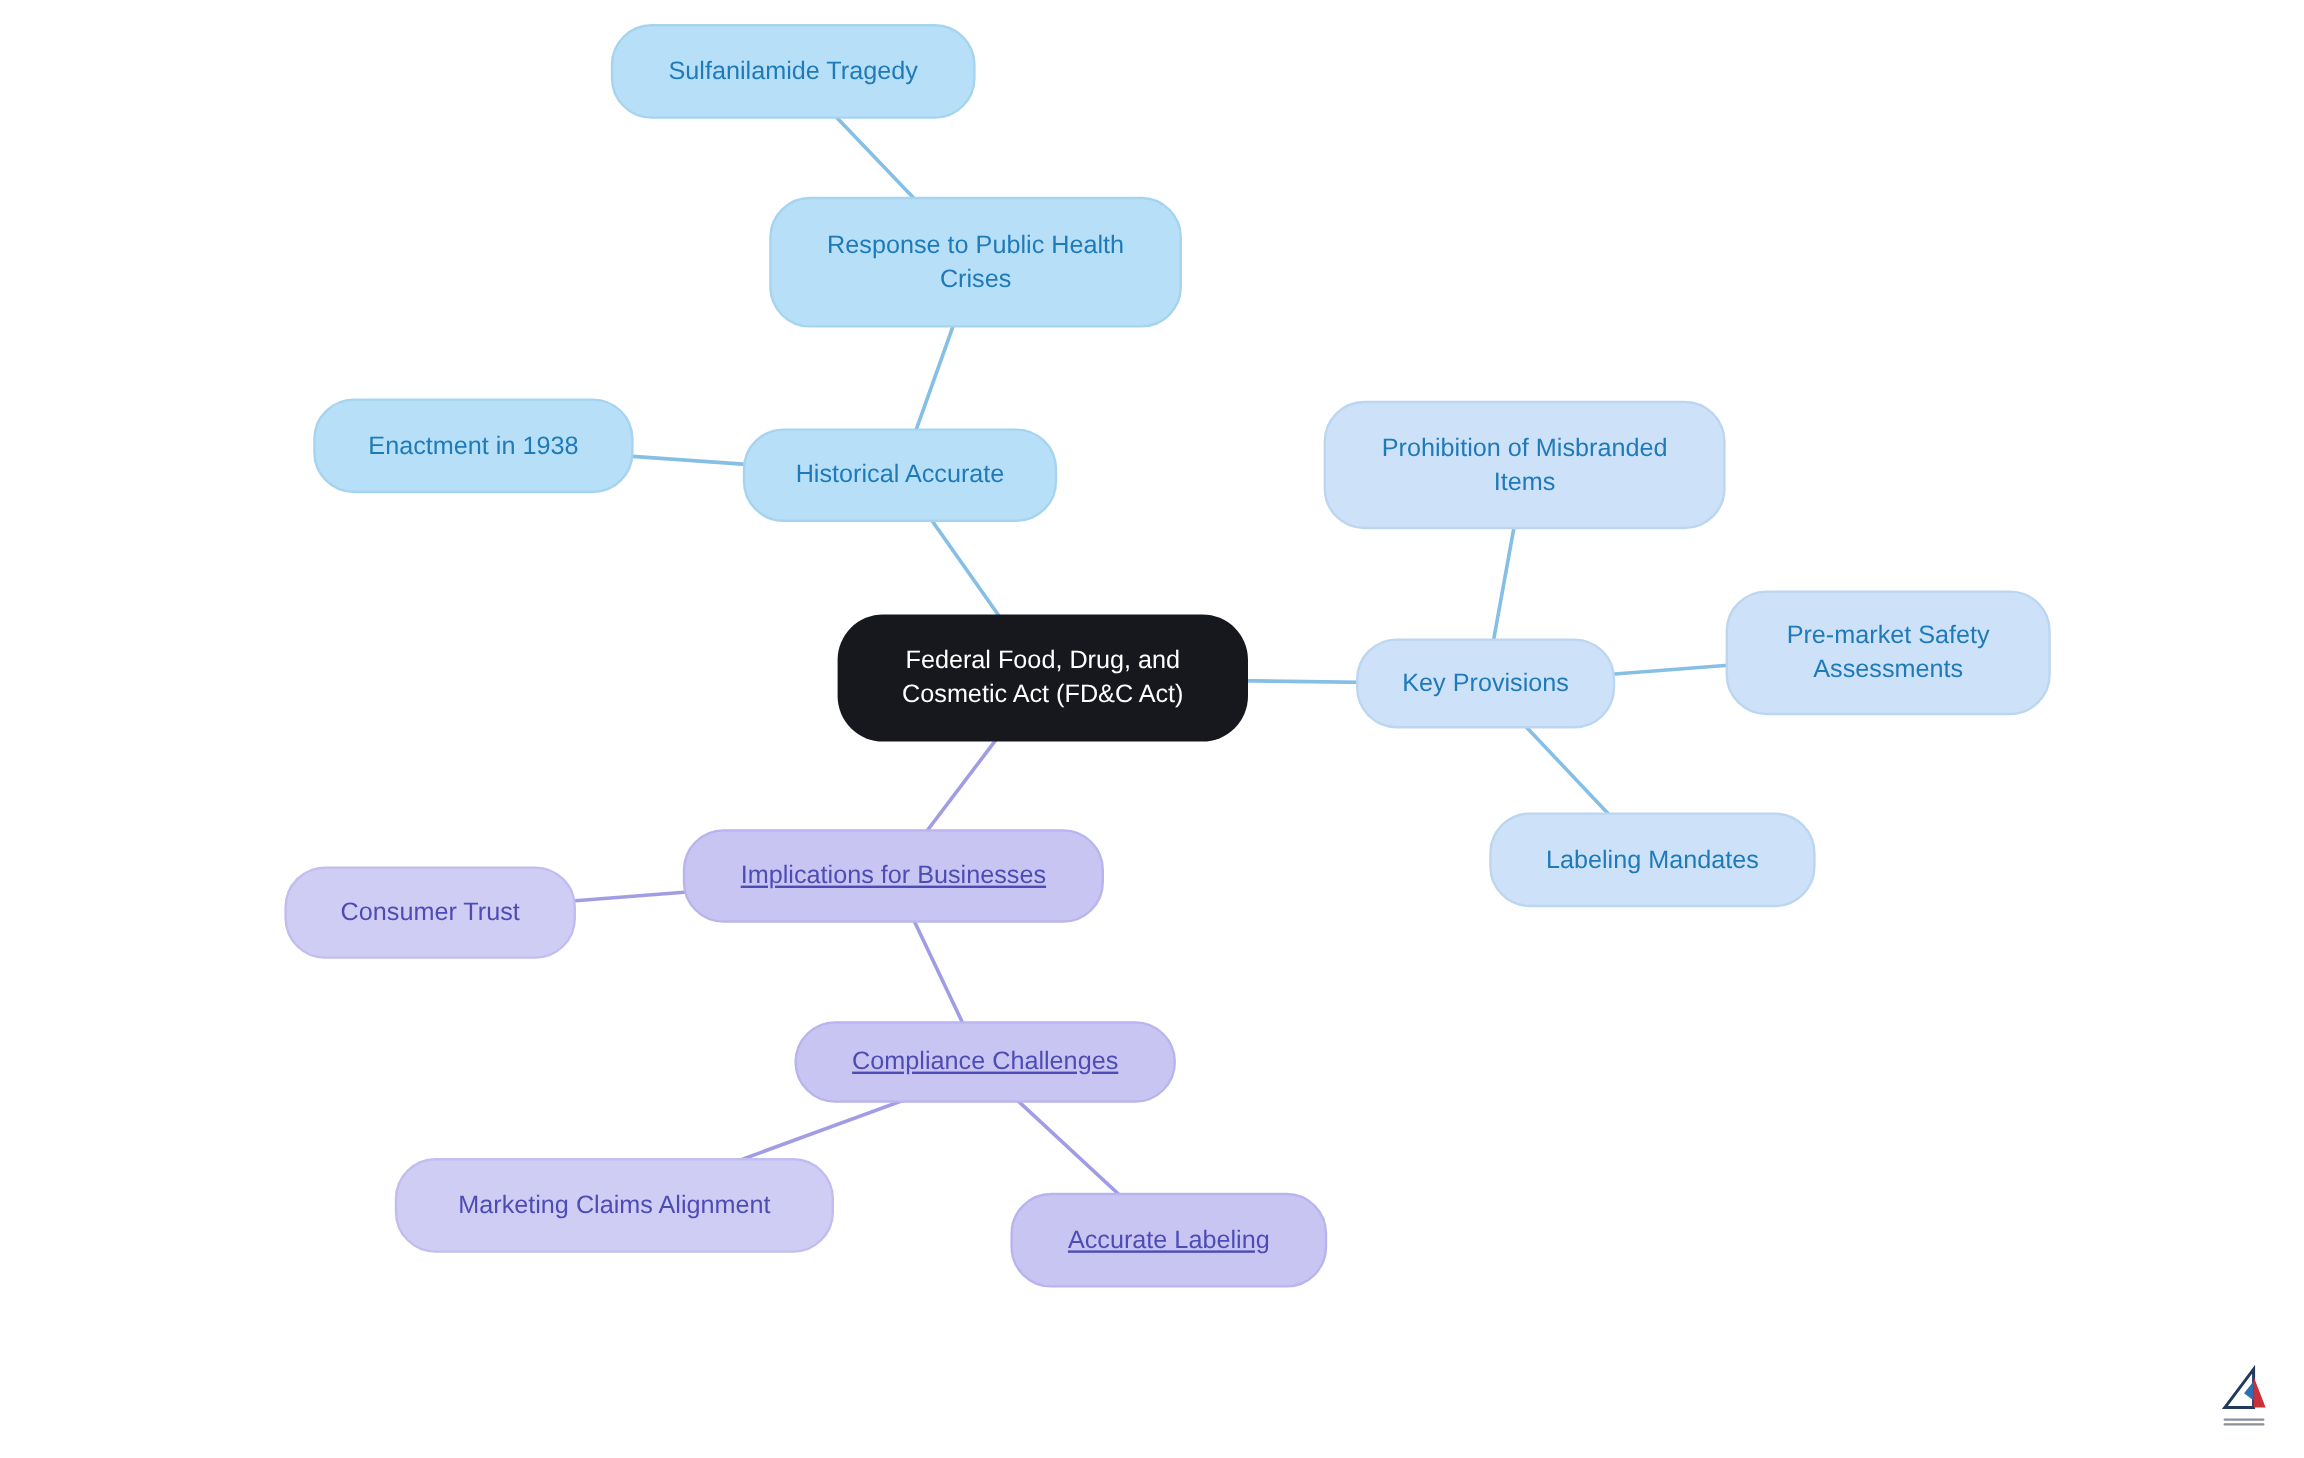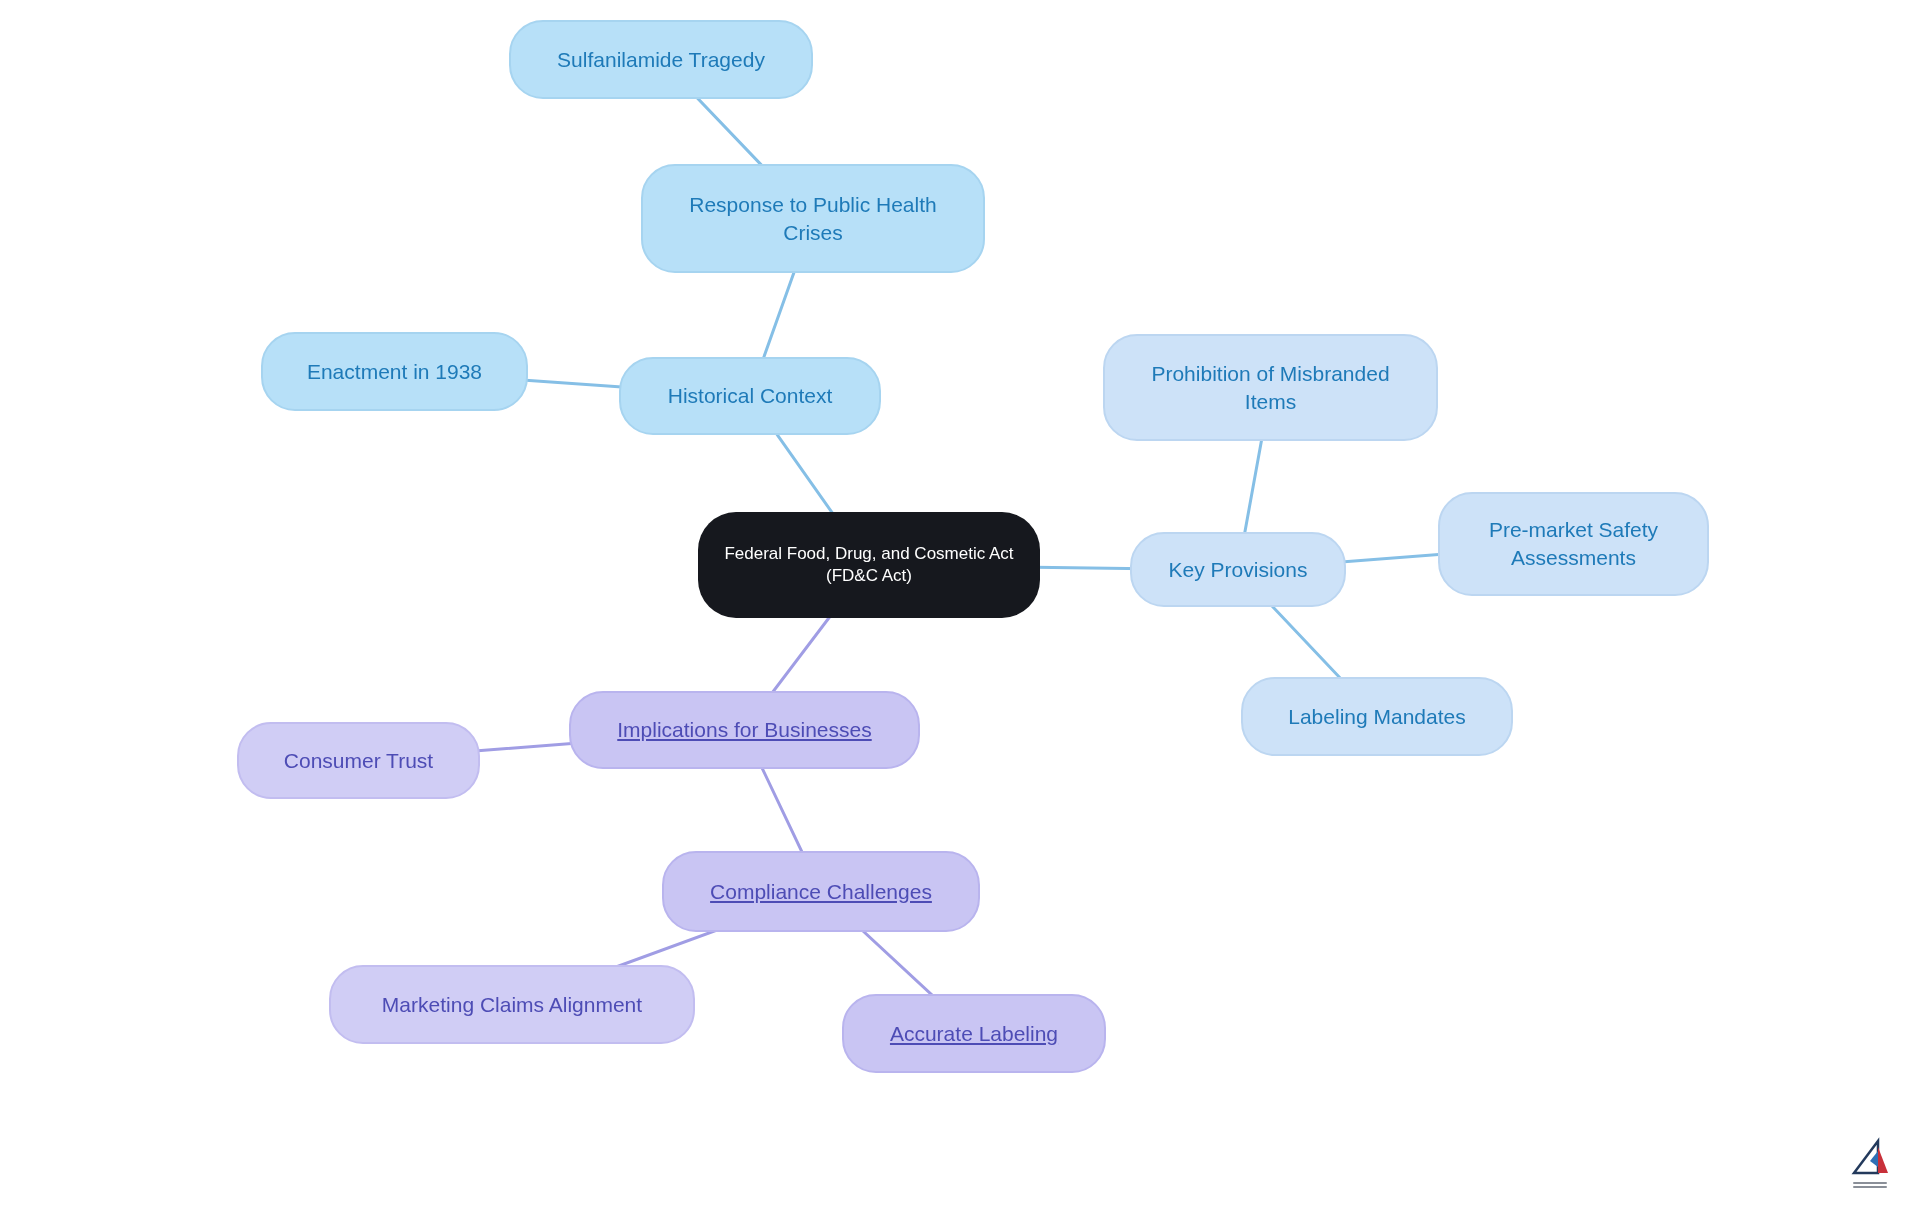--- a/index.html
+++ b/index.html
@@ -23,21 +23,21 @@
     border-radius:34px;
     font-size:21px;
     line-height:1.32;
     cursor:pointer;
   }
   .node .label{display:block;}
   .node-central{
     background:var(--central-bg);
     color:var(--central-text);
     border-radius:38px;
-    font-size:17px;
+    font-size:21px;
   }
   .node-blue1{
     background:var(--blue1-bg);
     border:2px solid var(--blue1-border);
     color:var(--blue-text);
   }
   .node-blue2{
     background:var(--blue2-bg);
     border:2px solid var(--blue2-border);
     color:var(--blue-text);
@@ -92,21 +92,21 @@
 
   <div class="node node-blue1" style="left:641px;top:164px;width:344px;height:109px">
     <span class="label">Response to Public Health Crises</span>
   </div>
 
   <div class="node node-blue1" style="left:261px;top:332px;width:267px;height:79px">
     <span class="label">Enactment in 1938</span>
   </div>
 
   <div class="node node-blue1" style="left:619px;top:357px;width:262px;height:78px">
-    <span class="label">Historical Context</span>
+    <span class="label">Historical Accurate</span>
   </div>
 
   <div class="node node-blue2" style="left:1103px;top:334px;width:335px;height:107px">
     <span class="label">Prohibition of Misbranded Items</span>
   </div>
 
   <div class="node node-blue2" style="left:1438px;top:492px;width:271px;height:104px">
     <span class="label">Pre-market Safety Assessments</span>
   </div>
 
@@ -123,21 +123,21 @@
   </div>
 
   <div class="node node-purple1" style="left:569px;top:691px;width:351px;height:78px">
     <span class="label">Implications for Businesses</span>
   </div>
 
   <div class="node node-purple2" style="left:237px;top:722px;width:243px;height:77px">
     <span class="label">Consumer Trust</span>
   </div>
 
-  <div class="node node-purple1" style="left:662px;top:851px;width:318px;height:81px">
+  <div class="node node-purple1" style="left:662px;top:851px;width:318px;height:68px">
     <span class="label">Compliance Challenges</span>
   </div>
 
   <div class="node node-purple2" style="left:329px;top:965px;width:366px;height:79px">
     <span class="label">Marketing Claims Alignment</span>
   </div>
 
   <div class="node node-purple1" style="left:842px;top:994px;width:264px;height:79px">
     <span class="label">Accurate Labeling</span>
   </div>

